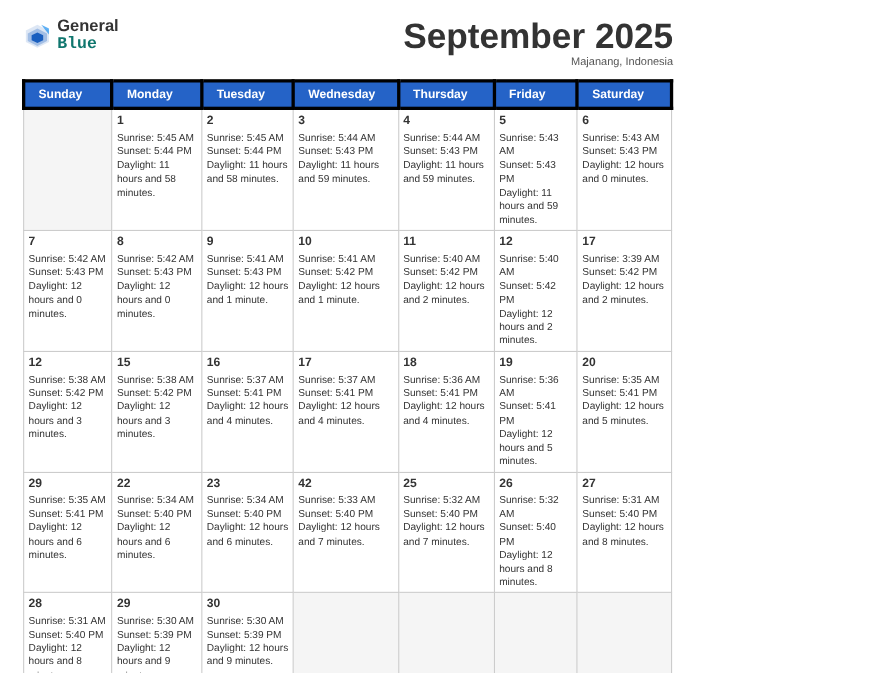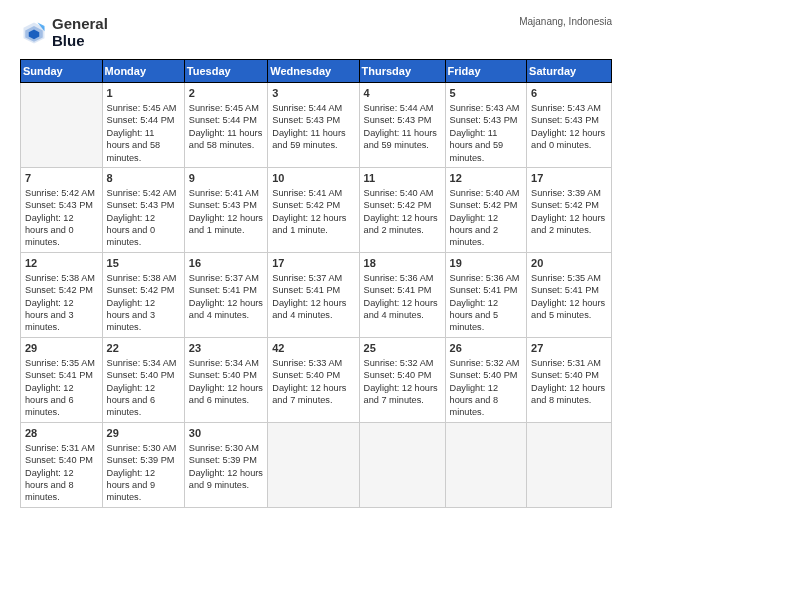--- a/index.html
+++ b/index.html
@@ -29,21 +29,21 @@
     }
     .logo-text {
       display: flex;
       flex-direction: column;
       font-size: 15px;
       font-weight: bold;
       line-height: 1.1;
       color: #333;
     }
     .logo-text .general { color: #333; }
-    .logo-text .blue { color: #0f172a; }
+    .logo-text .blue { color: #0f766e; font-family: Liberation Mono, monospace; }
     .logo-icon {
       width: 28px;
       height: 28px;
     }
     .title-block {
       text-align: right;
     }
     .month-title {
       font-size: 32px;
       font-weight: bold;
@@ -55,25 +55,25 @@
       color: #555;
     }
     .calendar {
       width: 100%;
       border-collapse: collapse;
       font-size: 10px;
     }
     .calendar th {
       background: #2563c7;
       color: #fff;
-      padding: 5px 2px;
+      padding: 5px 12px;
       text-align: left;
       font-size: 11px;
       font-weight: bold;
-      border: 1px solid #000000;
+      border: 3px solid #000000;
     }
     .calendar td {
       border: 1px solid #ccc;
       vertical-align: top;
       padding: 3px 4px;
       width: 113px;
       height: 78px;
       color: #333;
       font-size: 9.2px;
       line-height: 1.35;
@@ -102,20 +102,21 @@
         <polygon points="16,8 26,13 26,21 16,26 6,21 6,13" fill="#1a5fbf" opacity="0.3"></polygon>
         <polygon points="16,12 22,15 22,20 16,23 10,20 10,15" fill="#1a5fbf"></polygon>
         <polygon points="20,4 28,8 28,14" fill="#1a8fef" opacity="0.7"></polygon>
       </svg>
       <div class="logo-text">
         <span class="general">General</span>
         <span class="blue">Blue</span>
       </div>
     </div>
     <div class="title-block">
+      <div class="month-title">September 2025</div>
       <div class="location">Majanang, Indonesia</div>
     </div>
   </div>
 
   <table class="calendar">
     <thead>
       <tr>
         <th>Sunday</th>
         <th>Monday</th>
         <th>Tuesday</th>

